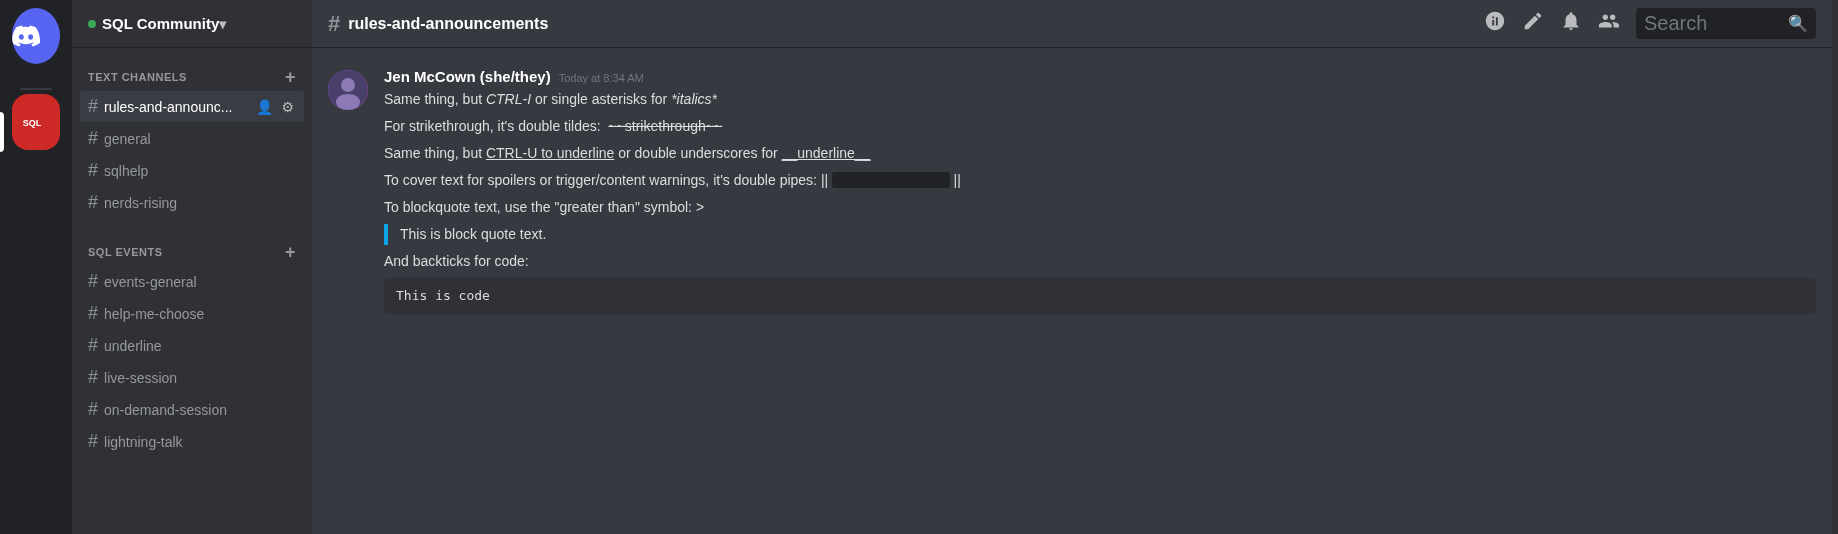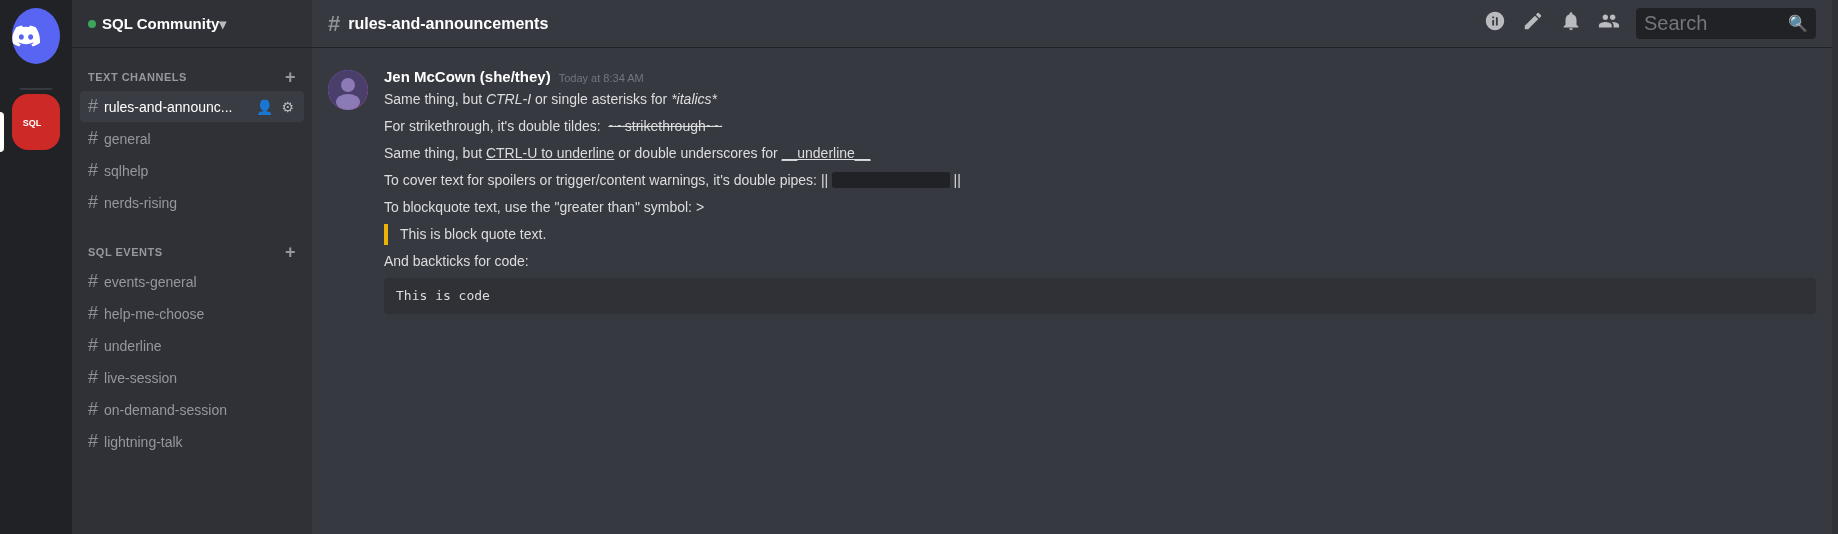--- a/index.html
+++ b/index.html
@@ -283,21 +283,21 @@
     .strikethrough { text-decoration: line-through; }
     .spoiler {
       background: #202225;
       color: transparent;
       border-radius: 3px;
       padding: 0 2px;
       user-select: none;
       cursor: pointer;
     }
     .blockquote {
-      border-left: 4px solid #eab308;
+      border-left: 4px solid #0ea5e9;
       padding-left: 12px;
       margin: 4px 0;
       color: #dcddde;
     }
     .code-block {
       background: #2f3136;
       border-radius: 4px;
       padding: 8px 12px;
       font-family: 'Consolas', 'Monaco', monospace;
       font-size: 13px;

